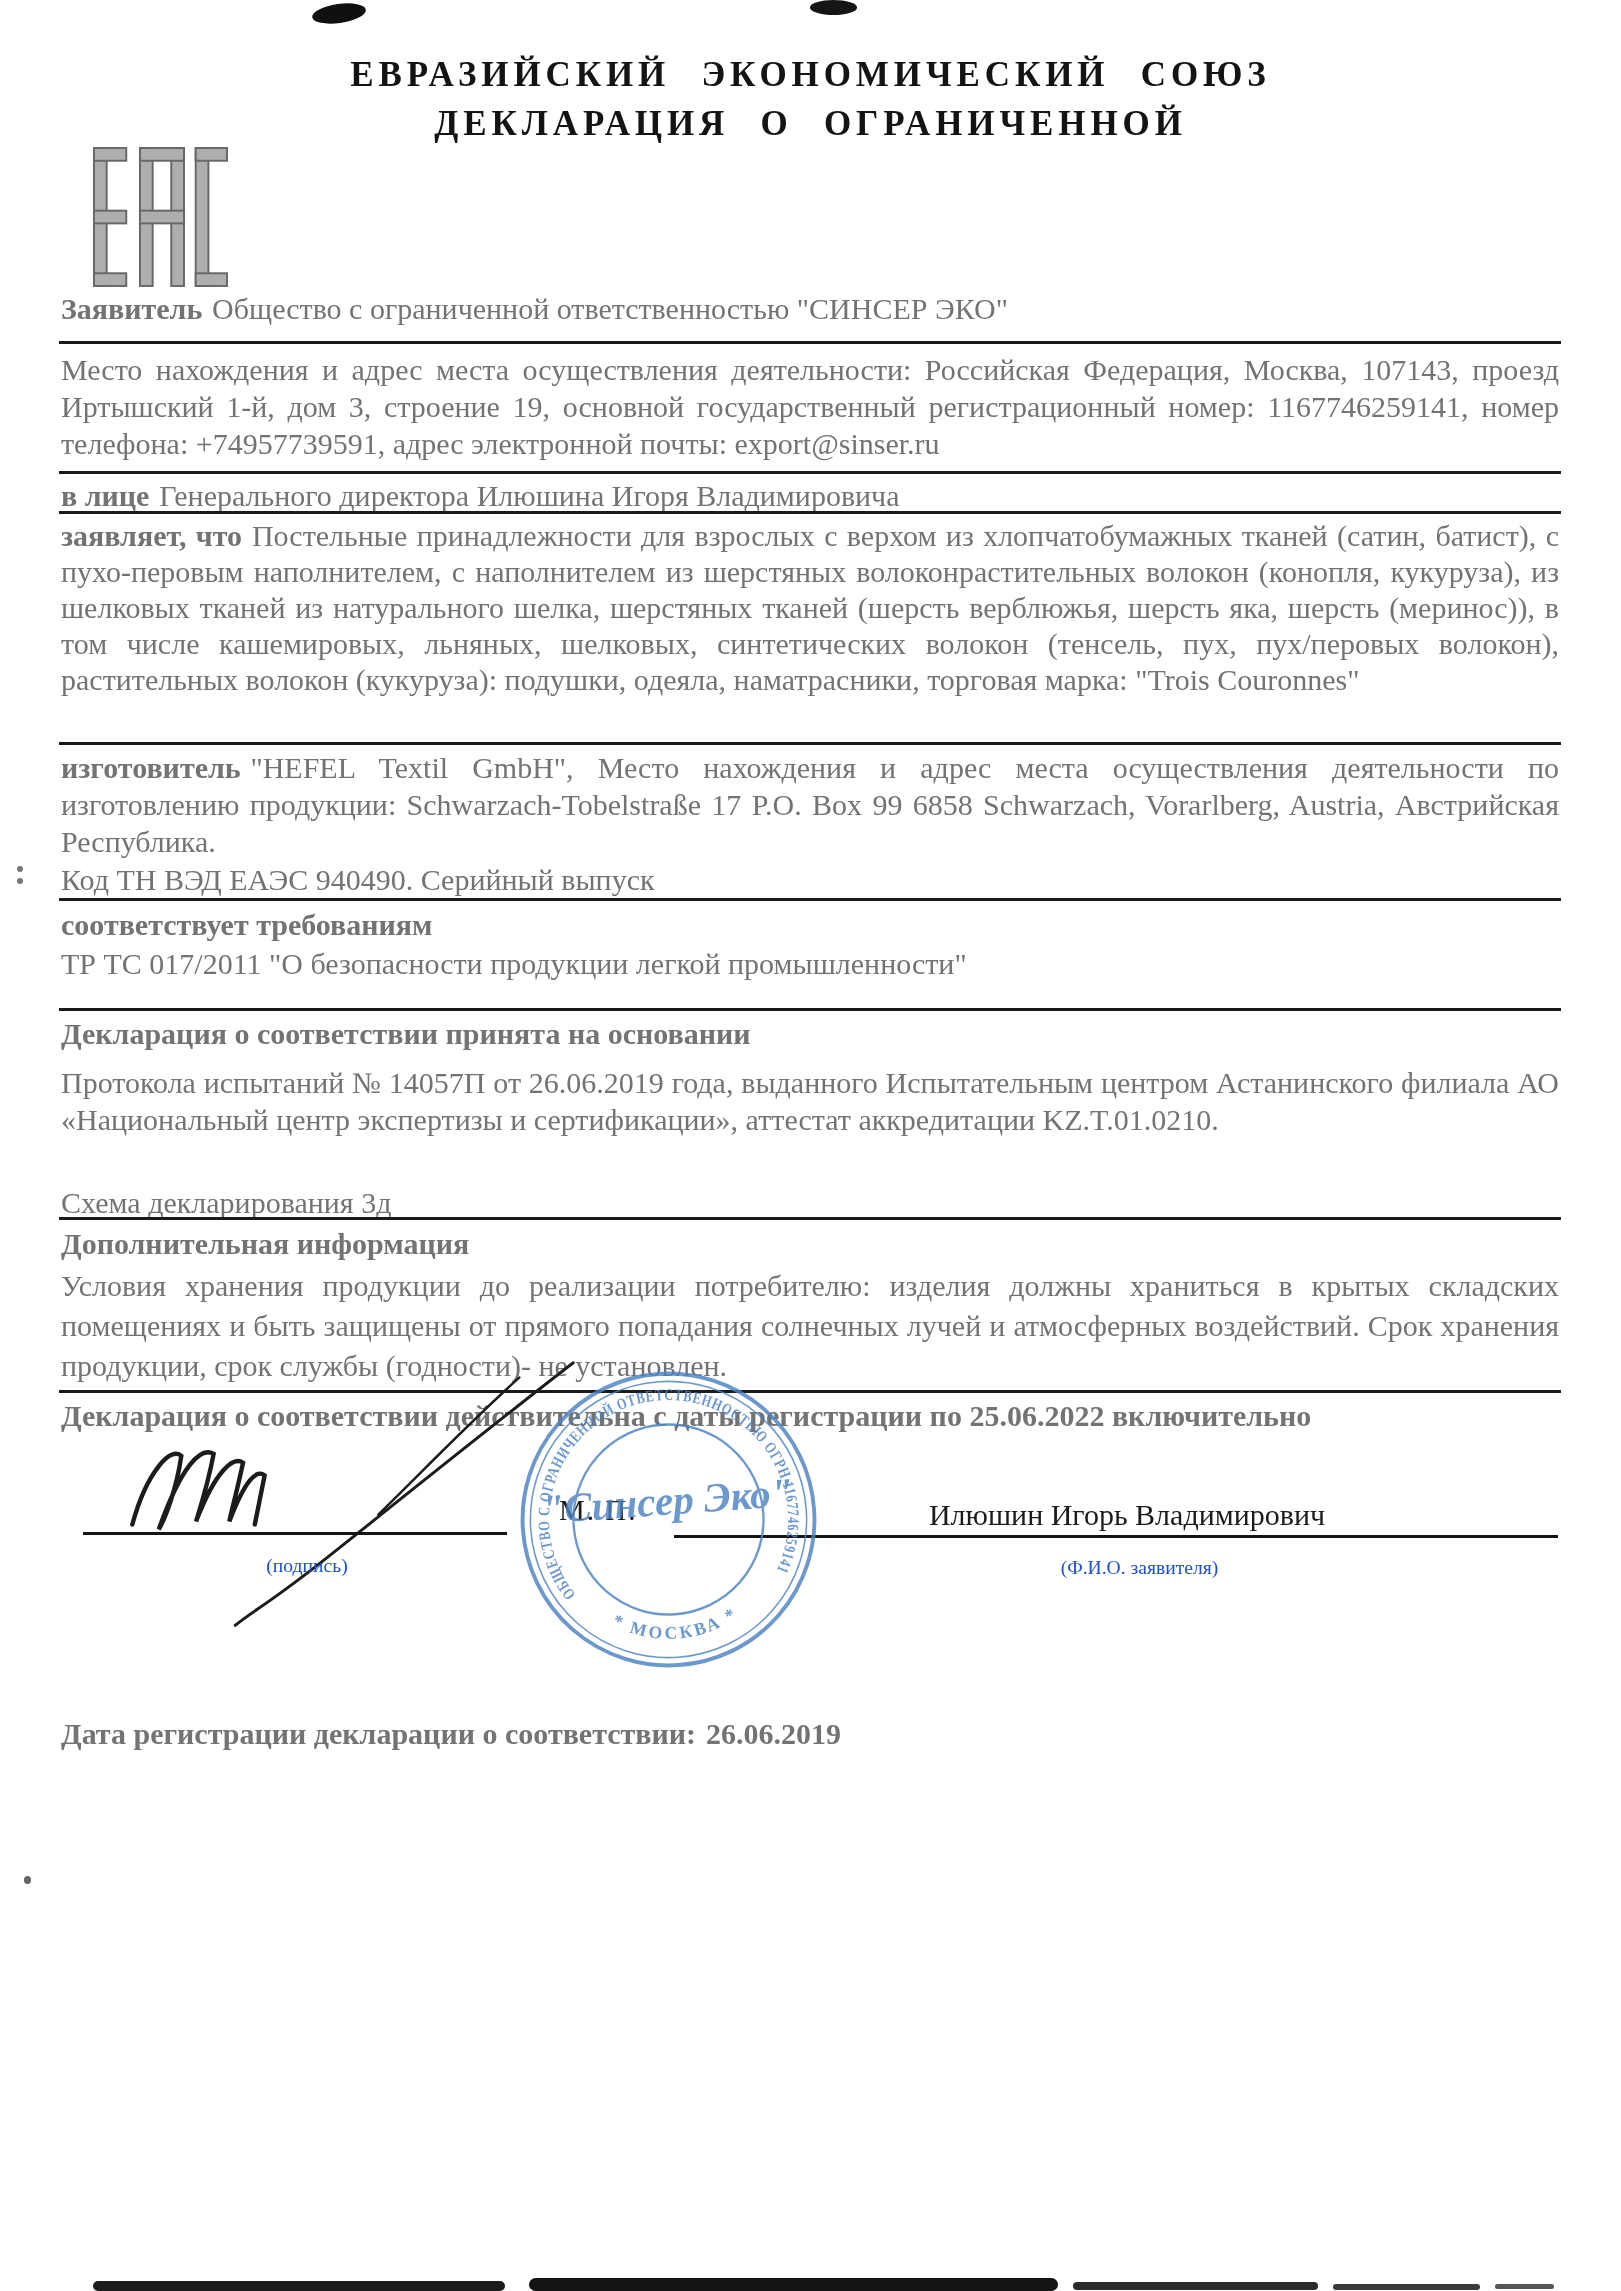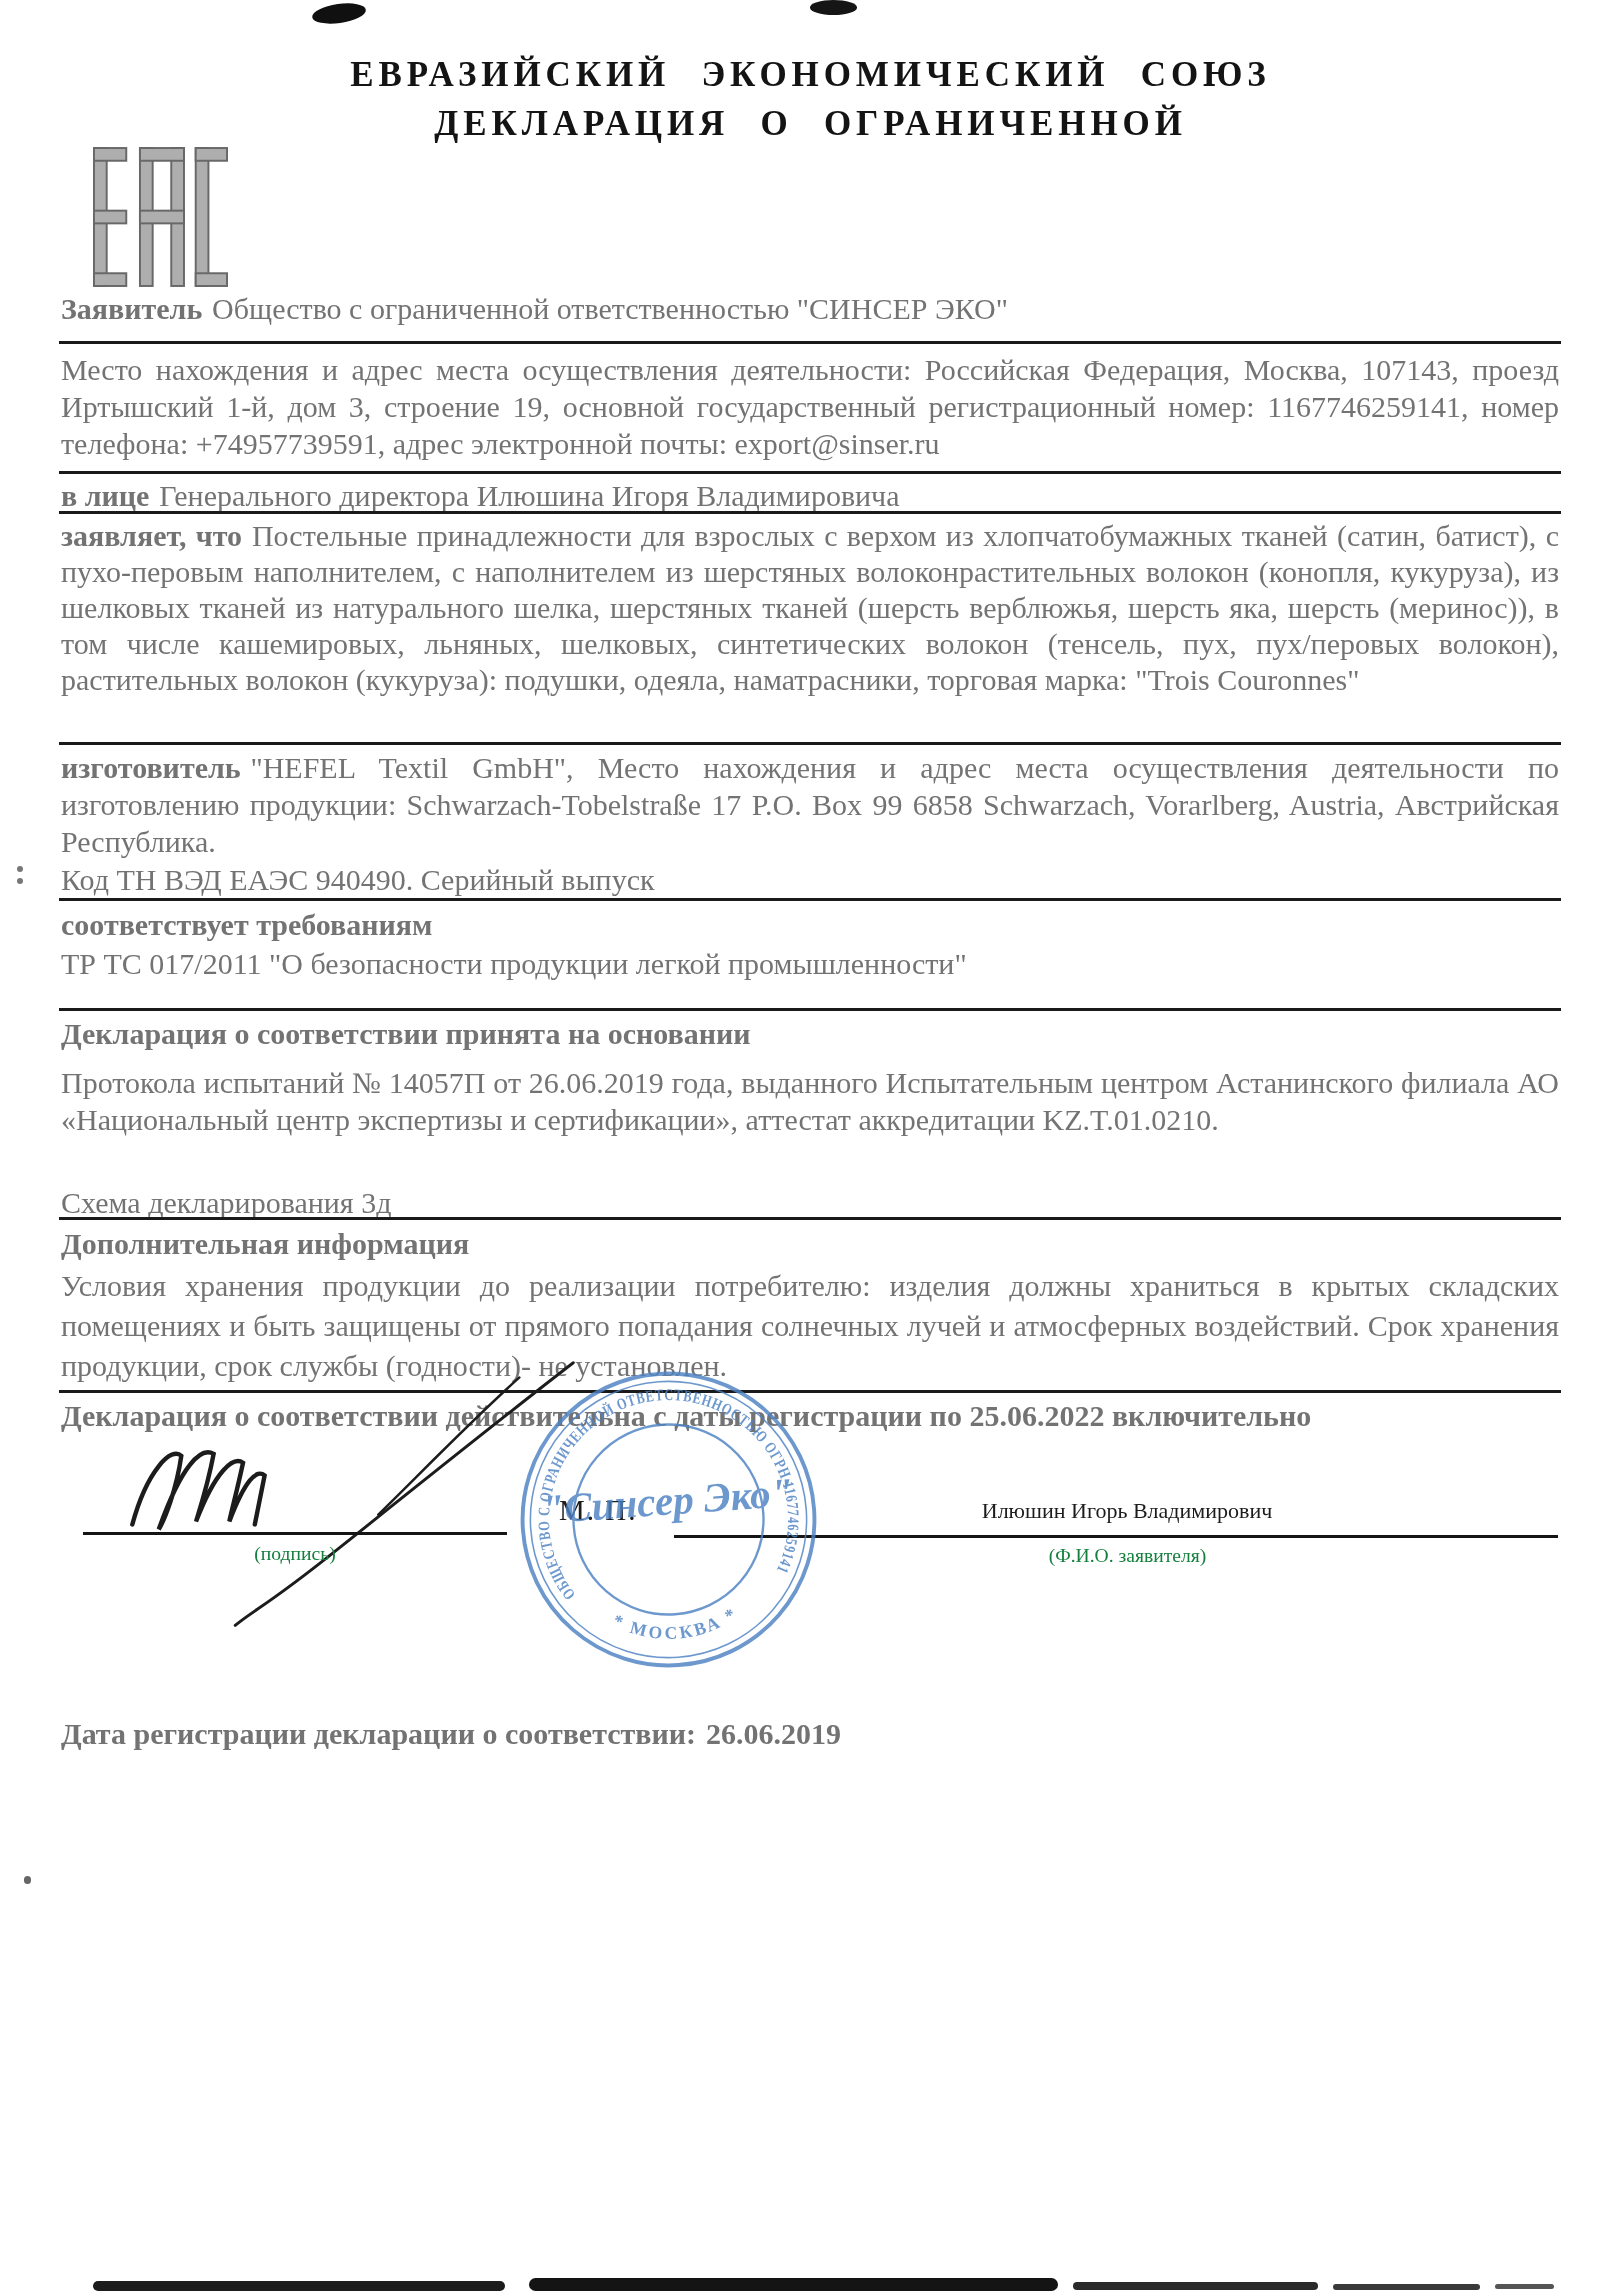--- a/index.html
+++ b/index.html
@@ -16,24 +16,24 @@
     font-size:35px; letter-spacing:4.9px; word-spacing:17.6px; color:#141414;
   }
   .para {
     margin:0; left:61px; width:1498px;
     font-size:30px; line-height:37px;
     text-align:justify; color:#737373;
   }
   .b { font-weight:bold; }
   .plabel { font-weight:bold; margin-right:9.8px; }
   .rule { left:59px; width:1502px; height:2.9px; background:#1a1a1a; }
-  .caption { margin:0; font-size:19.6px; text-align:center; color:#15803d; }
+  .caption { margin:12px; font-size:19.6px; text-align:center; color:#1d4ed8; }
   .sigline { height:2.9px; background:#151515; }
   .mp { margin:0; font-size:29px; letter-spacing:2px; color:#1d1d1d; }
-  .name { margin:0; font-size:22px; text-align:center; color:#1c1c1c; }
+  .name { margin:0; font-size:30px; text-align:center; color:#1c1c1c; }
   .stamp { opacity:0.82; transform:rotate(-4deg); }
   .stamp text { font-family:"Liberation Serif", serif; }
   .artifact { background:#161616; }
 </style>
 </head>
 <body>
 
 <div class="page">
 
   <div class="abs artifact" style="left:312px; top:3.9px; width:54px; height:18.6px; border-radius:50%; transform:rotate(-8deg); background:#101010"></div>

